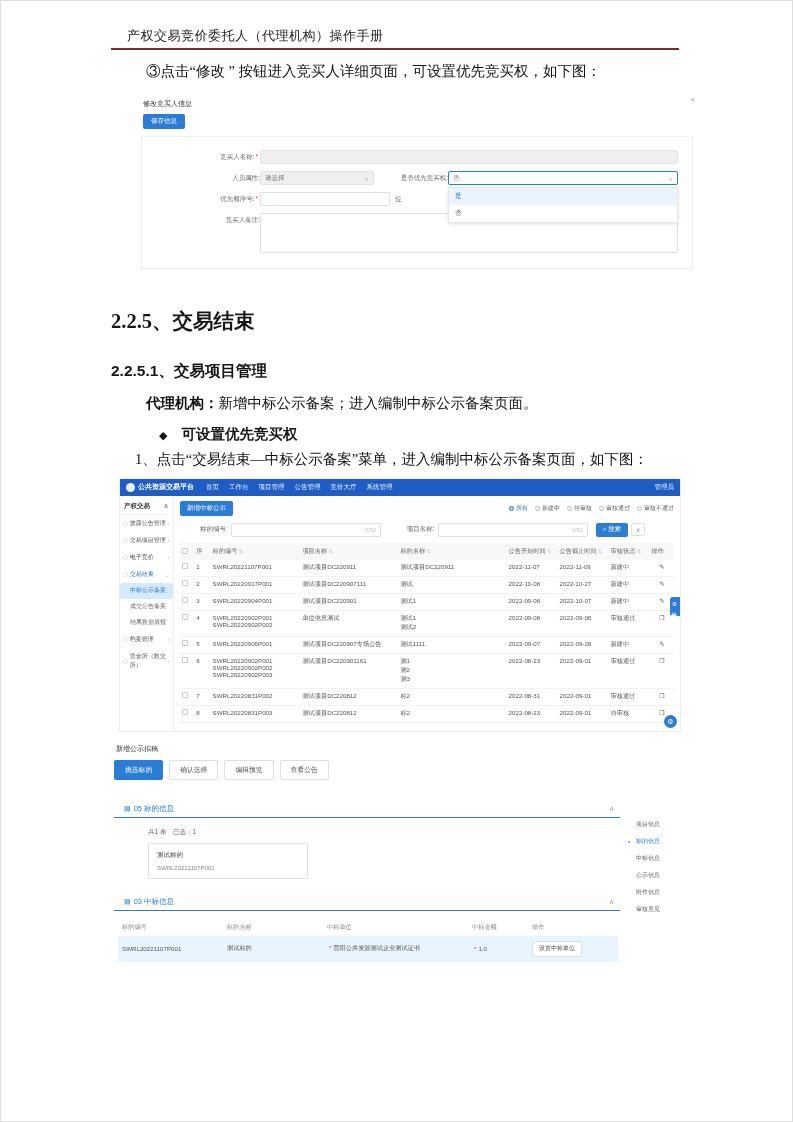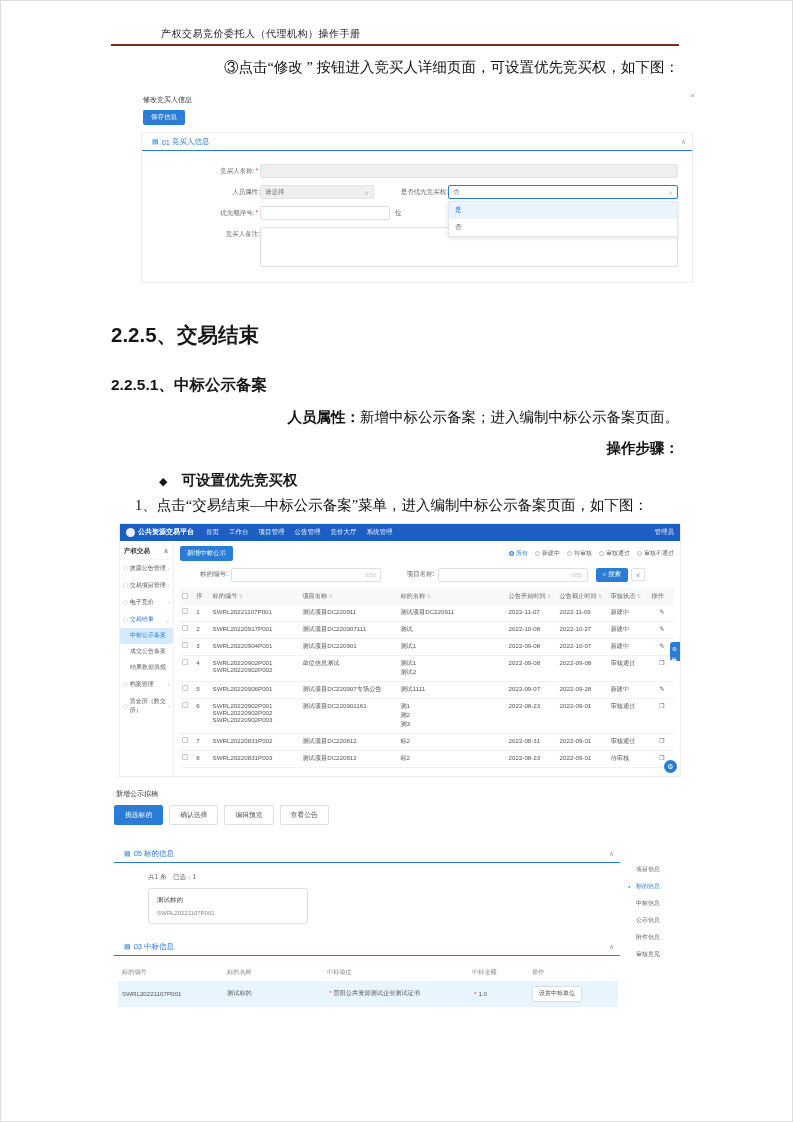--- a/index.html
+++ b/index.html
@@ -4,27 +4,27 @@
 <style>
   * { margin:0; padding:0; box-sizing:border-box; }
   html,body { background:#f2f2f2; }
   .page {
     width:793px; min-height:1122px; margin:0 auto; background:#fff;
     border:1px solid #ddd; position:relative;
     padding:26px 113px 20px 110px;
     font-family:"Liberation Serif","DejaVu Serif",serif; color:#161616;
   }
   
-  .doc-header { margin-left:50px; font-size:10px; letter-spacing:.5px; color:#222; }
+  .doc-header { margin-left:16px; font-size:13px; letter-spacing:.5px; color:#222; }
   .doc-rule { border:none; border-top:2.5px solid #7e2a23; margin:3px 0 10px 0; }
   .para { font-size:14.5px; line-height:1.6; color:#111; }
-  .indent { text-indent:35px;text-align:right; }
+  .indent { text-indent:35px; }
   .indent-num { text-indent:24px; }
   .wide-lines { line-height:2.55; }
-  .h1 { font-size:20.5px; font-weight:bold; margin:34px 0 6px 0; font-family:Liberation Sans, sans-serif; }
+  .h1 { font-size:20.5px; font-weight:bold; margin:34px 0 6px 0; font-family:Liberation Serif, serif; }
   .h2 { font-size:15.5px; font-weight:bold; margin:26px 0 8px 0; font-family:"Liberation Sans","DejaVu Sans",sans-serif; }
   .bold { font-weight:bold; }
   .bullet-line { margin:10px 0 4px 48px; font-size:14.5px; font-weight:bold; }
   .bullet-line .dm { font-size:11px; margin-right:14px; }
   .mt8{margin-top:8px}.mt10{margin-top:10px}.mt14{margin-top:14px}.mt4{}
 
   
   .shot { font-family:"Liberation Sans","DejaVu Sans",sans-serif; background:#fff; position:relative; }
   .blue-btn { display:inline-block; background:#2a7cd5; color:#fff; border-radius:2px; cursor:pointer; }
   .sec-head { display:flex; align-items:center; color:#2a7cd5; font-size:7.5px; padding:4px 6px 3px 10px; border-bottom:1.5px solid #2a7cd5; }
@@ -129,27 +129,20 @@
   <div class="doc-header">产权交易竞价委托人（代理机构）操作手册</div>
   <hr class="doc-rule">
 
   <p class="para indent">③点击“修改 ” 按钮进入竞买人详细页面，可设置优先竞买权，如下图：</p>
 
   <div class="shot shot1">
     <span class="shot1-close">×</span>
     <div class="shot1-title">修改竞买人信息</div>
     <span class="blue-btn save">保存信息</span>
     <div class="shot1-card">
-      <div class="sec-head">
-        <span class="sec-ic">▤</span>
-        <span>01</span>&nbsp;
-        <span>竞买人信息</span>
-        <span class="grow"></span>
-        <span class="caret">∧</span>
-      </div>
       <div style="padding:6px 0 8px 0;">
         <div class="f-row">
           <div class="f-label"><span>竞买人名称:</span><span class="req">*</span></div>
           <div class="tinput inp-disabled grow1"></div>
         </div>
         <div class="f-row">
           <div class="f-label">人员属性:</div>
           <div class="tinput inp-disabled w300 sel">
             <span>请选择</span>
             <span class="arr">∨</span>
@@ -176,24 +169,23 @@
         <div class="f-row">
           <div class="f-label">竞买人备注:</div>
           <div class="t-area"></div>
         </div>
       </div>
     </div>
   </div>
 
 
   <div class="h1">2.2.5、交易结束</div>
-  <div class="h2">2.2.5.1、中标公示备案</div>
-
-  <p class="para indent mt10"><span class="bold">人员属性：</span><span>新增中标公示备案；进入编制中标公示备案页面。</span></p>
-  <p class="para indent bold mt8">操作步骤：</p>
+  <div class="h2">2.2.5.1、交易项目管理</div>
+
+  <p class="para indent mt10"><span class="bold">代理机构：</span><span>新增中标公示备案；进入编制中标公示备案页面。</span></p>
   <div class="bullet-line"><span class="dm">◆</span><span>可设置优先竞买权</span></div>
   <p class="para indent-num mt4">1、点击“交易结束—中标公示备案”菜单，进入编制中标公示备案页面，如下图：</p>
 
   <div class="shot shot2">
     <div class="s2-nav">
       <span class="s2-logo"></span>
       <span class="s2-logo-text">公共资源交易平台</span>
       <span style="display:flex;">
           <span class="nav-item">首页</span>
           <span class="nav-item">工作台</span>

